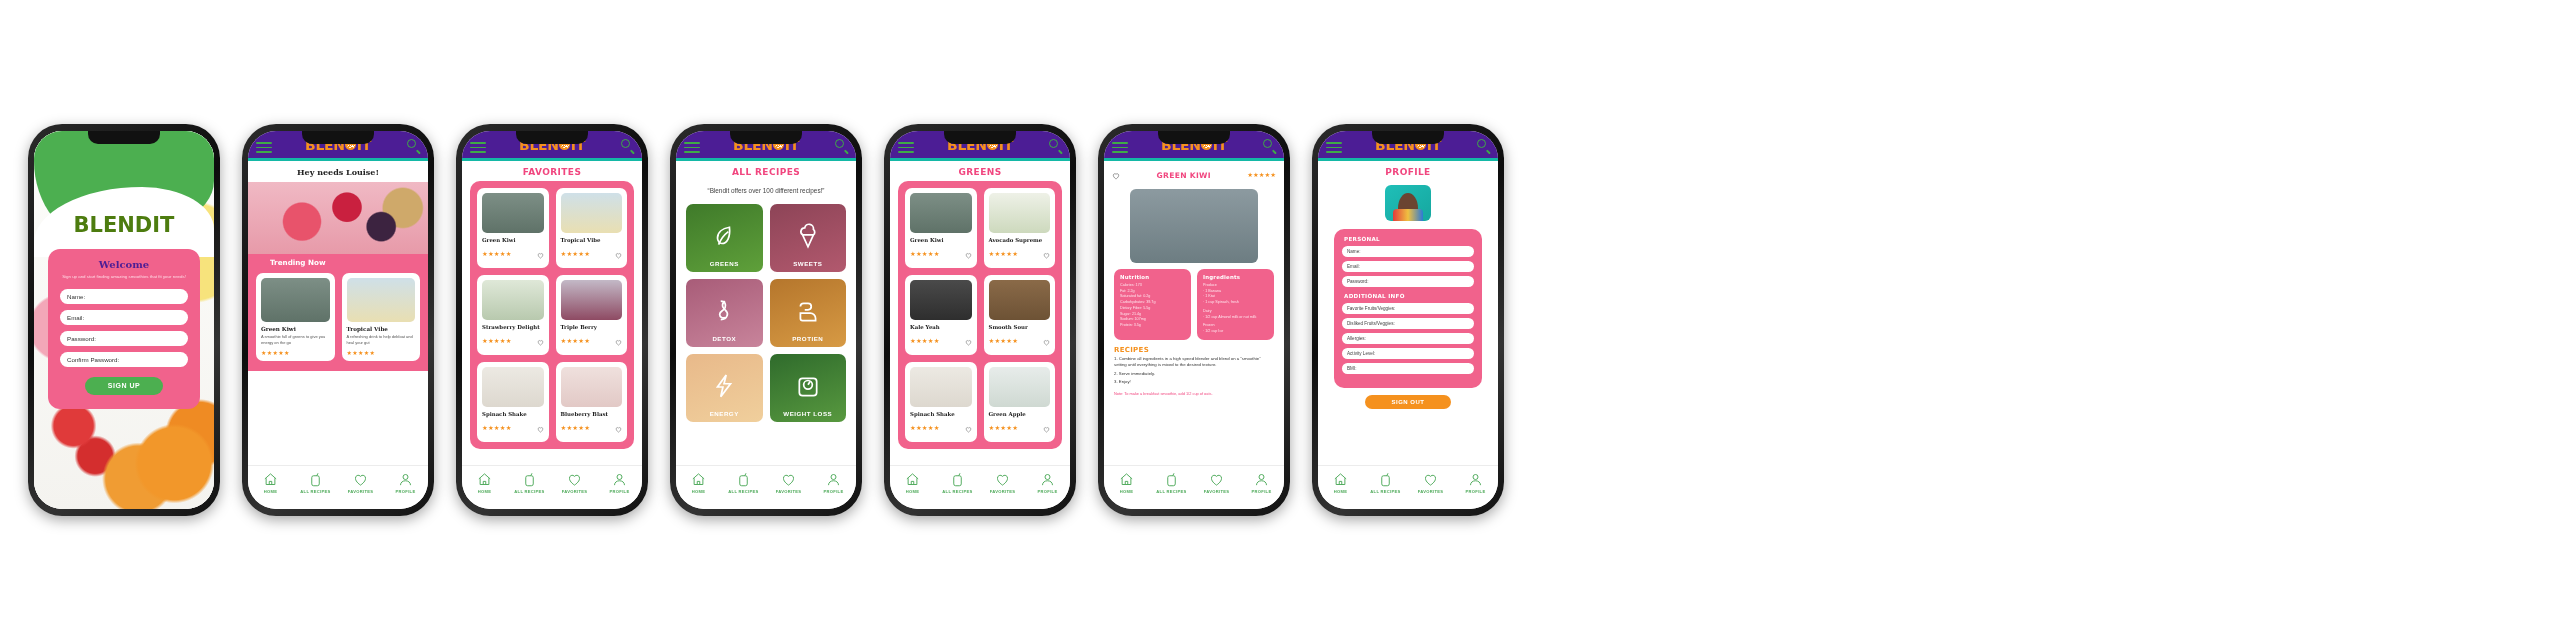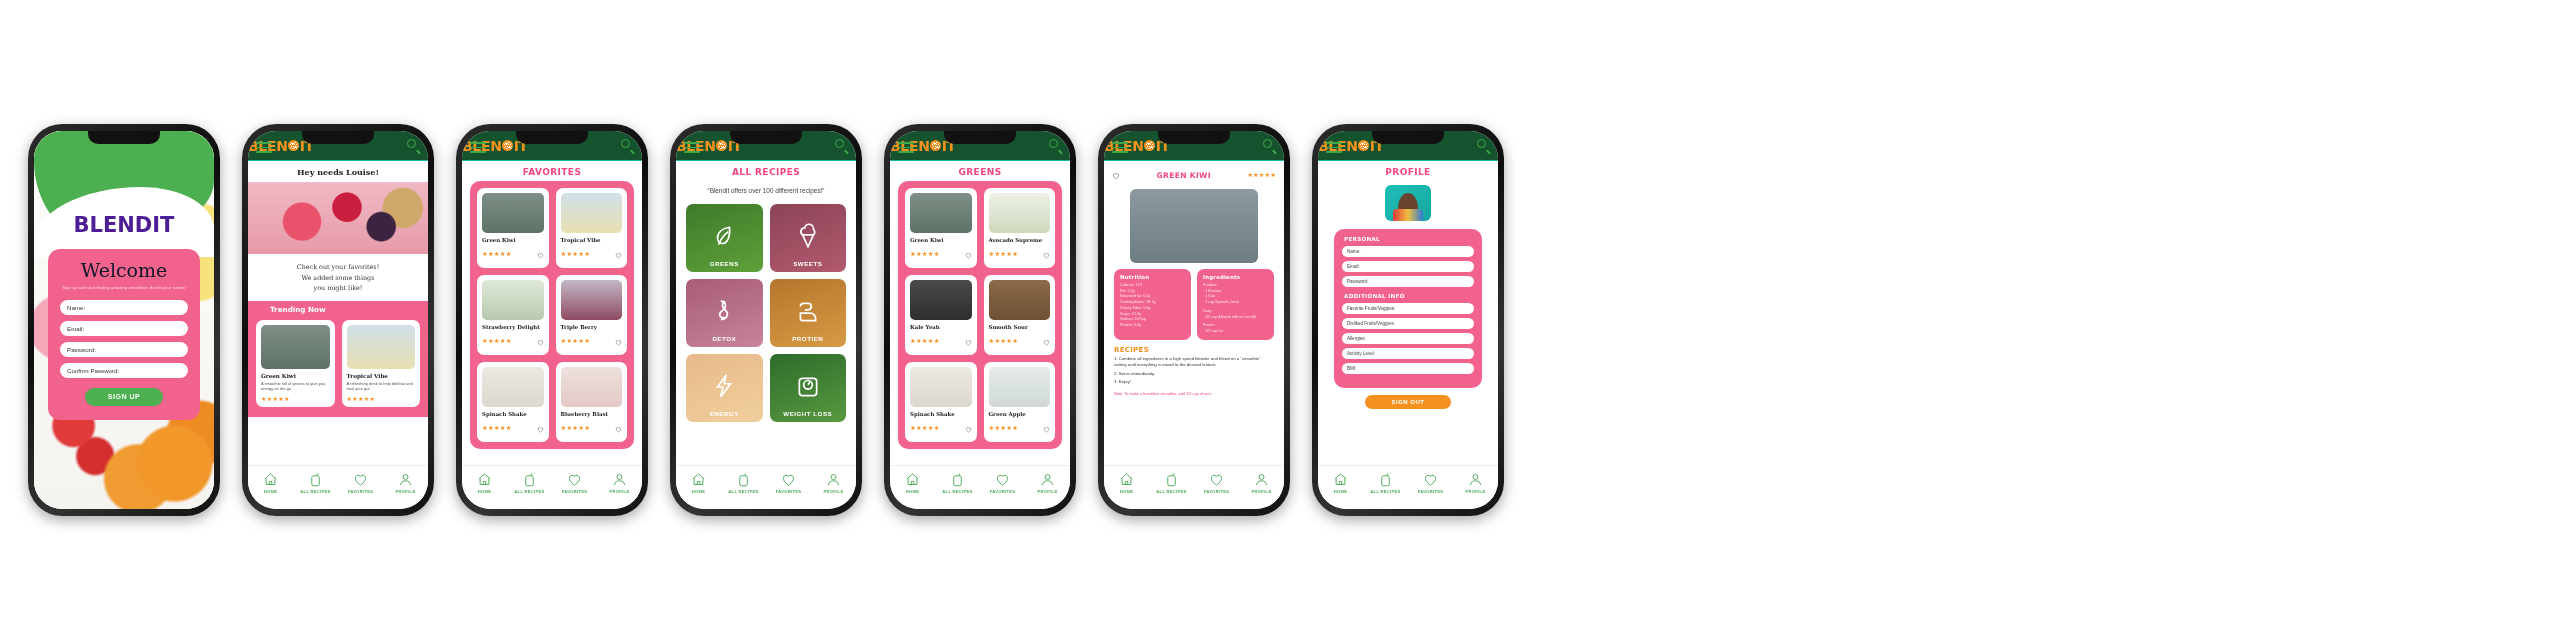--- a/index.html
+++ b/index.html
@@ -29,23 +29,23 @@
     overflow:hidden;
   }
   .notch {
     position:absolute; top:0; left:50%; transform:translateX(-50%);
     width:72px; height:13px; background:#111;
     border-radius:0 0 10px 10px; z-index:40;
   }
 
   
   .appbar {
-    position:relative; height:30px; background:#14532d;
-    display:flex; align-items:center; justify-content:flex-start;
-    border-bottom:1px solid #14b8a6; z-index:20;
+    position:relative; height:30px; background:#4c1d95;
+    display:flex; align-items:center; justify-content:center;
+    border-bottom:3px solid #14b8a6; z-index:20;
   }
   .burger { position:absolute; left:8px; top:11px; width:16px; }
   .burger i { display:block; height:1.6px; background:#3faa47; border-radius:2px; margin-bottom:3px; }
   .logo { font-family:"DejaVu Sans", sans-serif; font-weight:bold; font-size:14px; color:#F5911E;
           letter-spacing:-.3px; display:flex; align-items:center; }
   .logo .cit { position:relative; display:inline-block; width:11px; height:11px; margin:0 .5px;
                border-radius:50%; background:#F5911E; overflow:hidden; }
   .logo .cit::before { content:""; position:absolute; inset:1.6px; border-radius:50%;
                        background:repeating-conic-gradient(#fff 0 10deg,#F5911E 10deg 20deg); }
   .srch { position:absolute; right:8px; top:8px; width:13px; height:13px; }
@@ -80,26 +80,26 @@
       radial-gradient(circle at 88% 32%, #f7e37c 0 16%, transparent 17%),
       radial-gradient(circle at 16% 52%, #f3a7b8 0 13%, transparent 14%),
       linear-gradient(#fdfdfb,#f4f3ef);
   }
   .s1-green { position:absolute; top:0; left:0; width:100%; height:110px;
     background:#4CAF50;
     border-radius:0 0 70% 40%/0 0 60% 80%; }
   .s1-white { position:absolute; top:56px; left:0; width:100%; height:70px; background:#fff;
     border-radius:60% 40% 0 0/80% 60% 0 0; }
   .s1-logo { position:absolute; top:82px; width:100%; text-align:center;
-    font-family:"DejaVu Sans", sans-serif; font-weight:bold; font-size:21px; color:#4c1d95; }
+    font-family:"DejaVu Sans", sans-serif; font-weight:bold; font-size:21px; color:#4d7c0f; }
   .card-pink {
     position:absolute; top:118px; left:14px; right:14px; background:#F1628C;
     border-radius:12px; padding:10px 12px 14px; text-align:center;
   }
-  .welcome { font-family:"DejaVu Serif", serif; font-weight:normal; color:#0f172a; font-size:19px; }
+  .welcome { font-family:"DejaVu Serif", serif; font-weight:bold; color:#4c1d95; font-size:10px; }
   .welcome-sub { color:#ffd9e4; font-size:4.4px; line-height:1.5; margin:4px 0 8px; }
   .field { background:#fff; border-radius:9px; height:15px; display:flex; align-items:center;
            padding:0 7px; margin-bottom:6px; font-size:6.2px; color:#333; }
   .signup-btn { margin:10px auto 0; width:78px; height:18px; background:#4CAF50; border-radius:9px;
     color:#fff; font-size:7px; font-weight:bold; display:flex; align-items:center; justify-content:center;
     letter-spacing:.5px; }
 
   
   .greet { text-align:center; font-family:"DejaVu Serif", serif; font-weight:bold; font-size:8px;
            color:#222; padding:6px 0 5px; }
@@ -253,23 +253,20 @@
             <span>IT</span>
         </div>
         <div class="srch">
             <span></span>
             <i></i>
           </div>
       </div>
       <div class="body-area">
         <div class="greet">Hey needs Louise!</div>
         <div class="hero"></div>
-        <div class="blurb" style="white-space:pre-line">Check out your favorites!
-We added some things
-you might like!</div>
         <div class="trend-bar">Trending Now</div>
         <div class="trend-wrap">
           <div class="tcard">
             <div class="tthumb th-green"></div>
             <div class="tname">Green Kiwi</div>
             <div class="tdesc">A smoothie full of greens to give you energy on the go</div>
             <div class="tstars">★★★★★</div>
           </div>
           <div class="tcard">
             <div class="tthumb th-tropical"></div>

